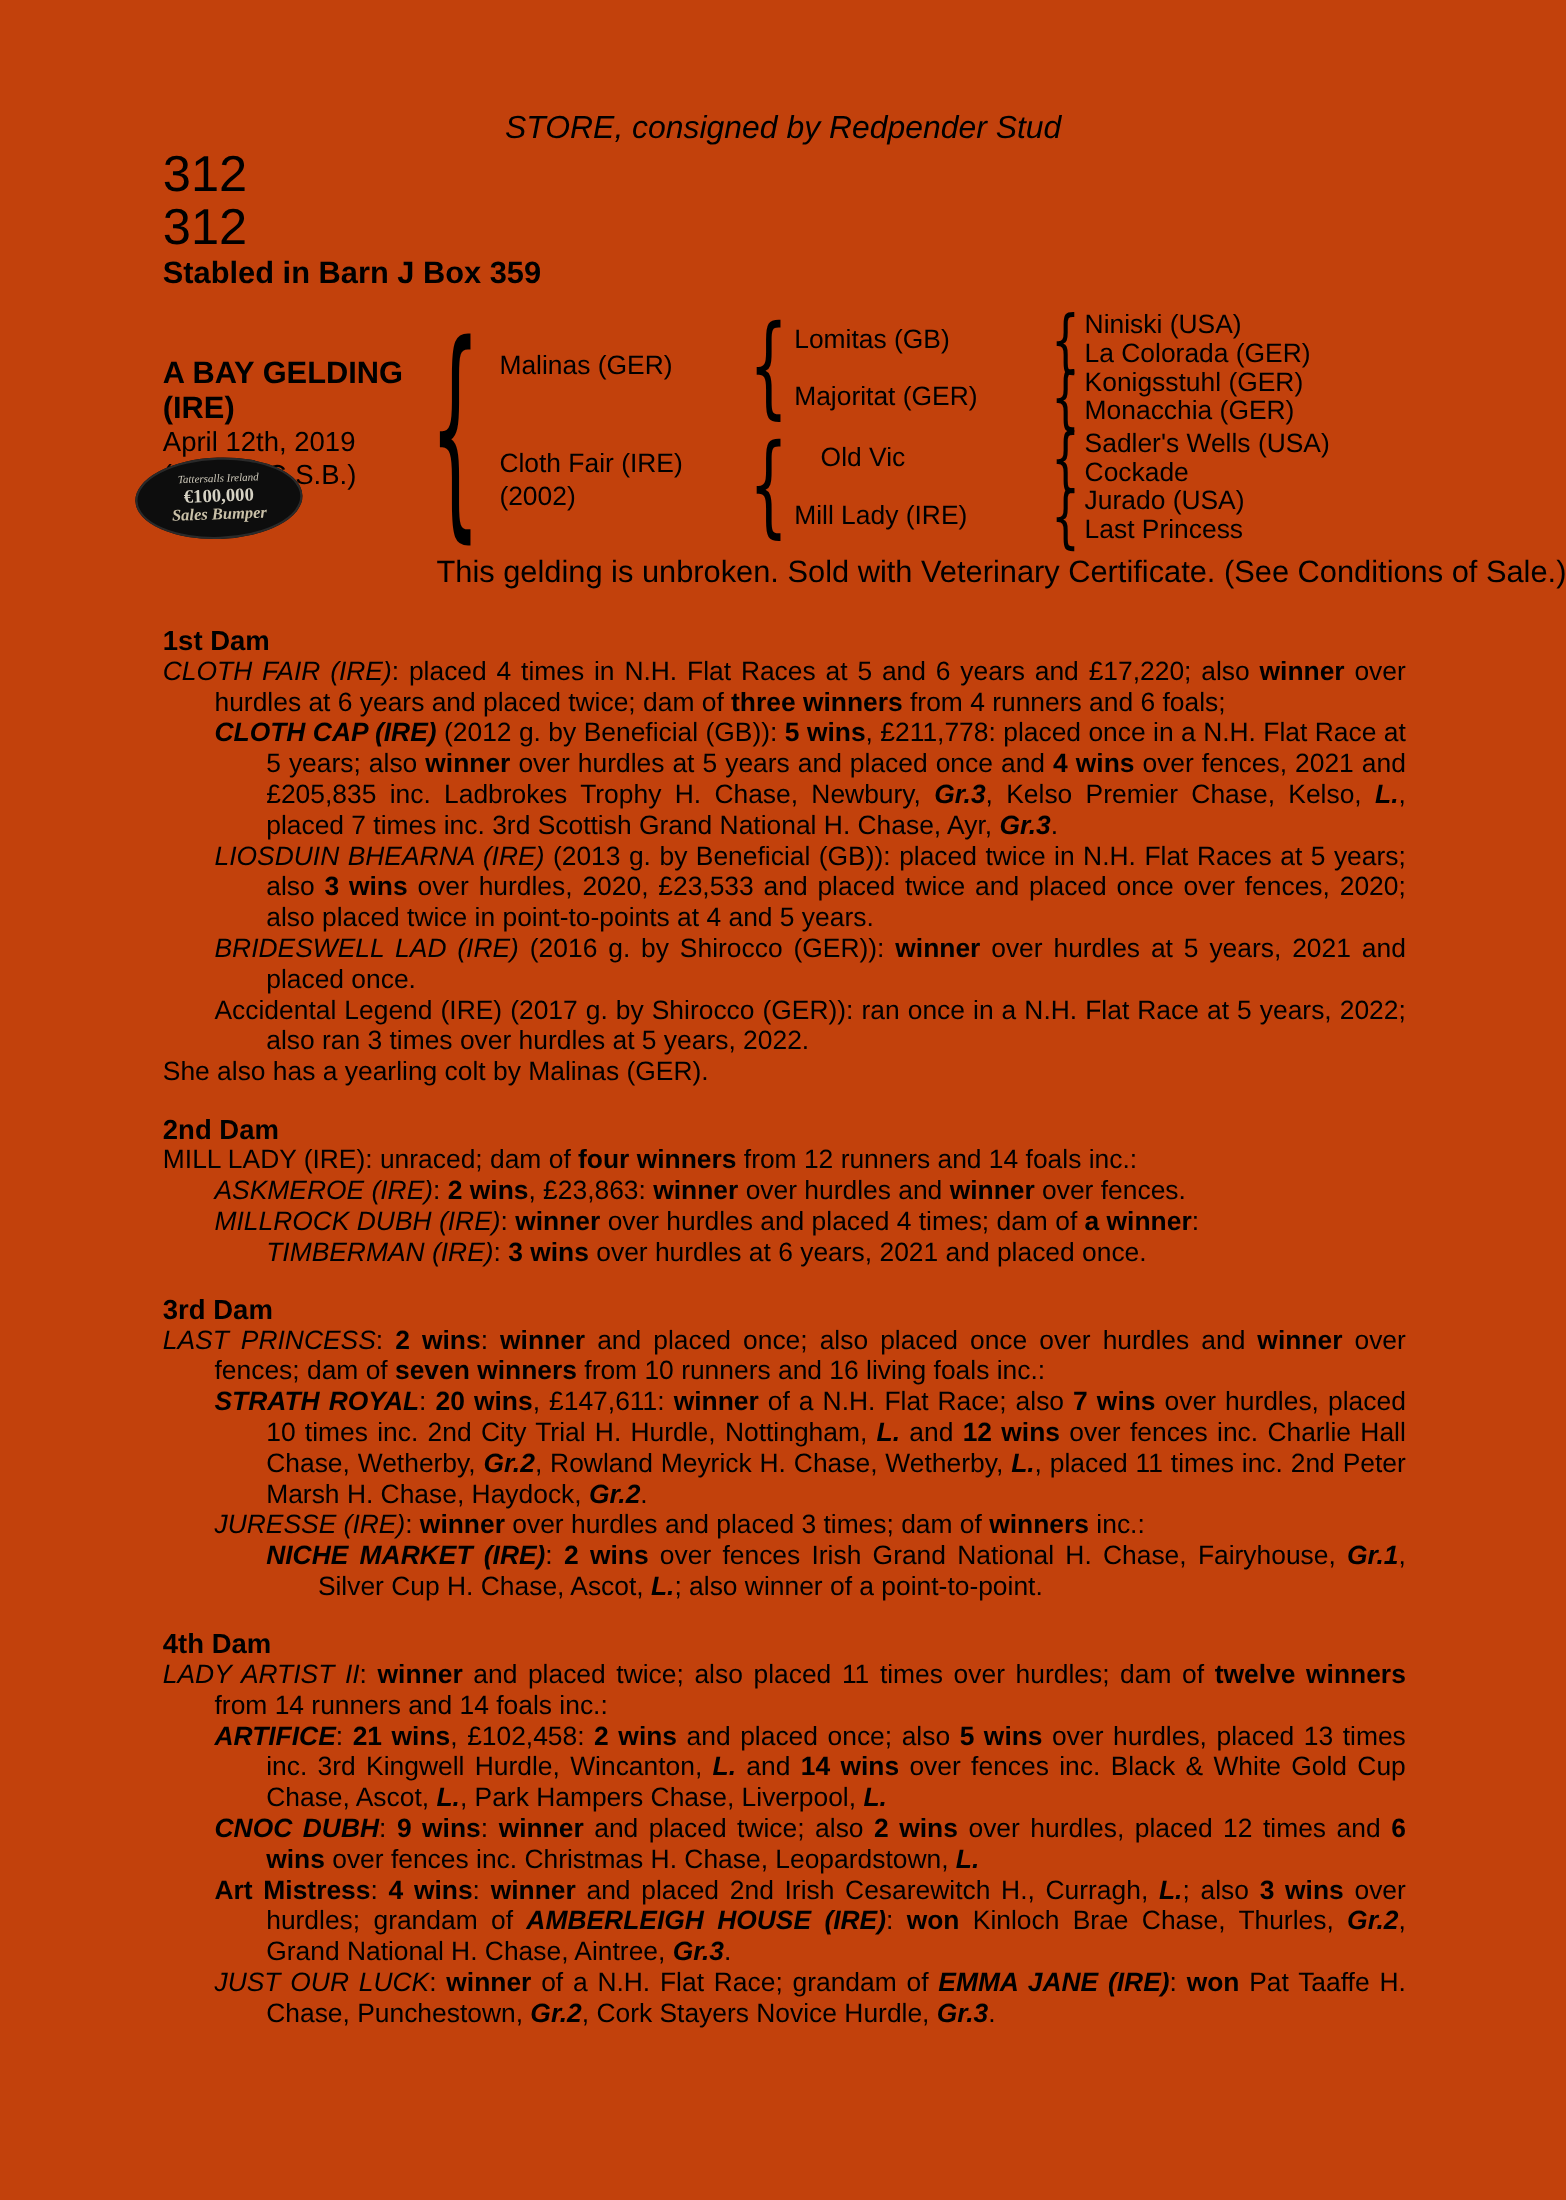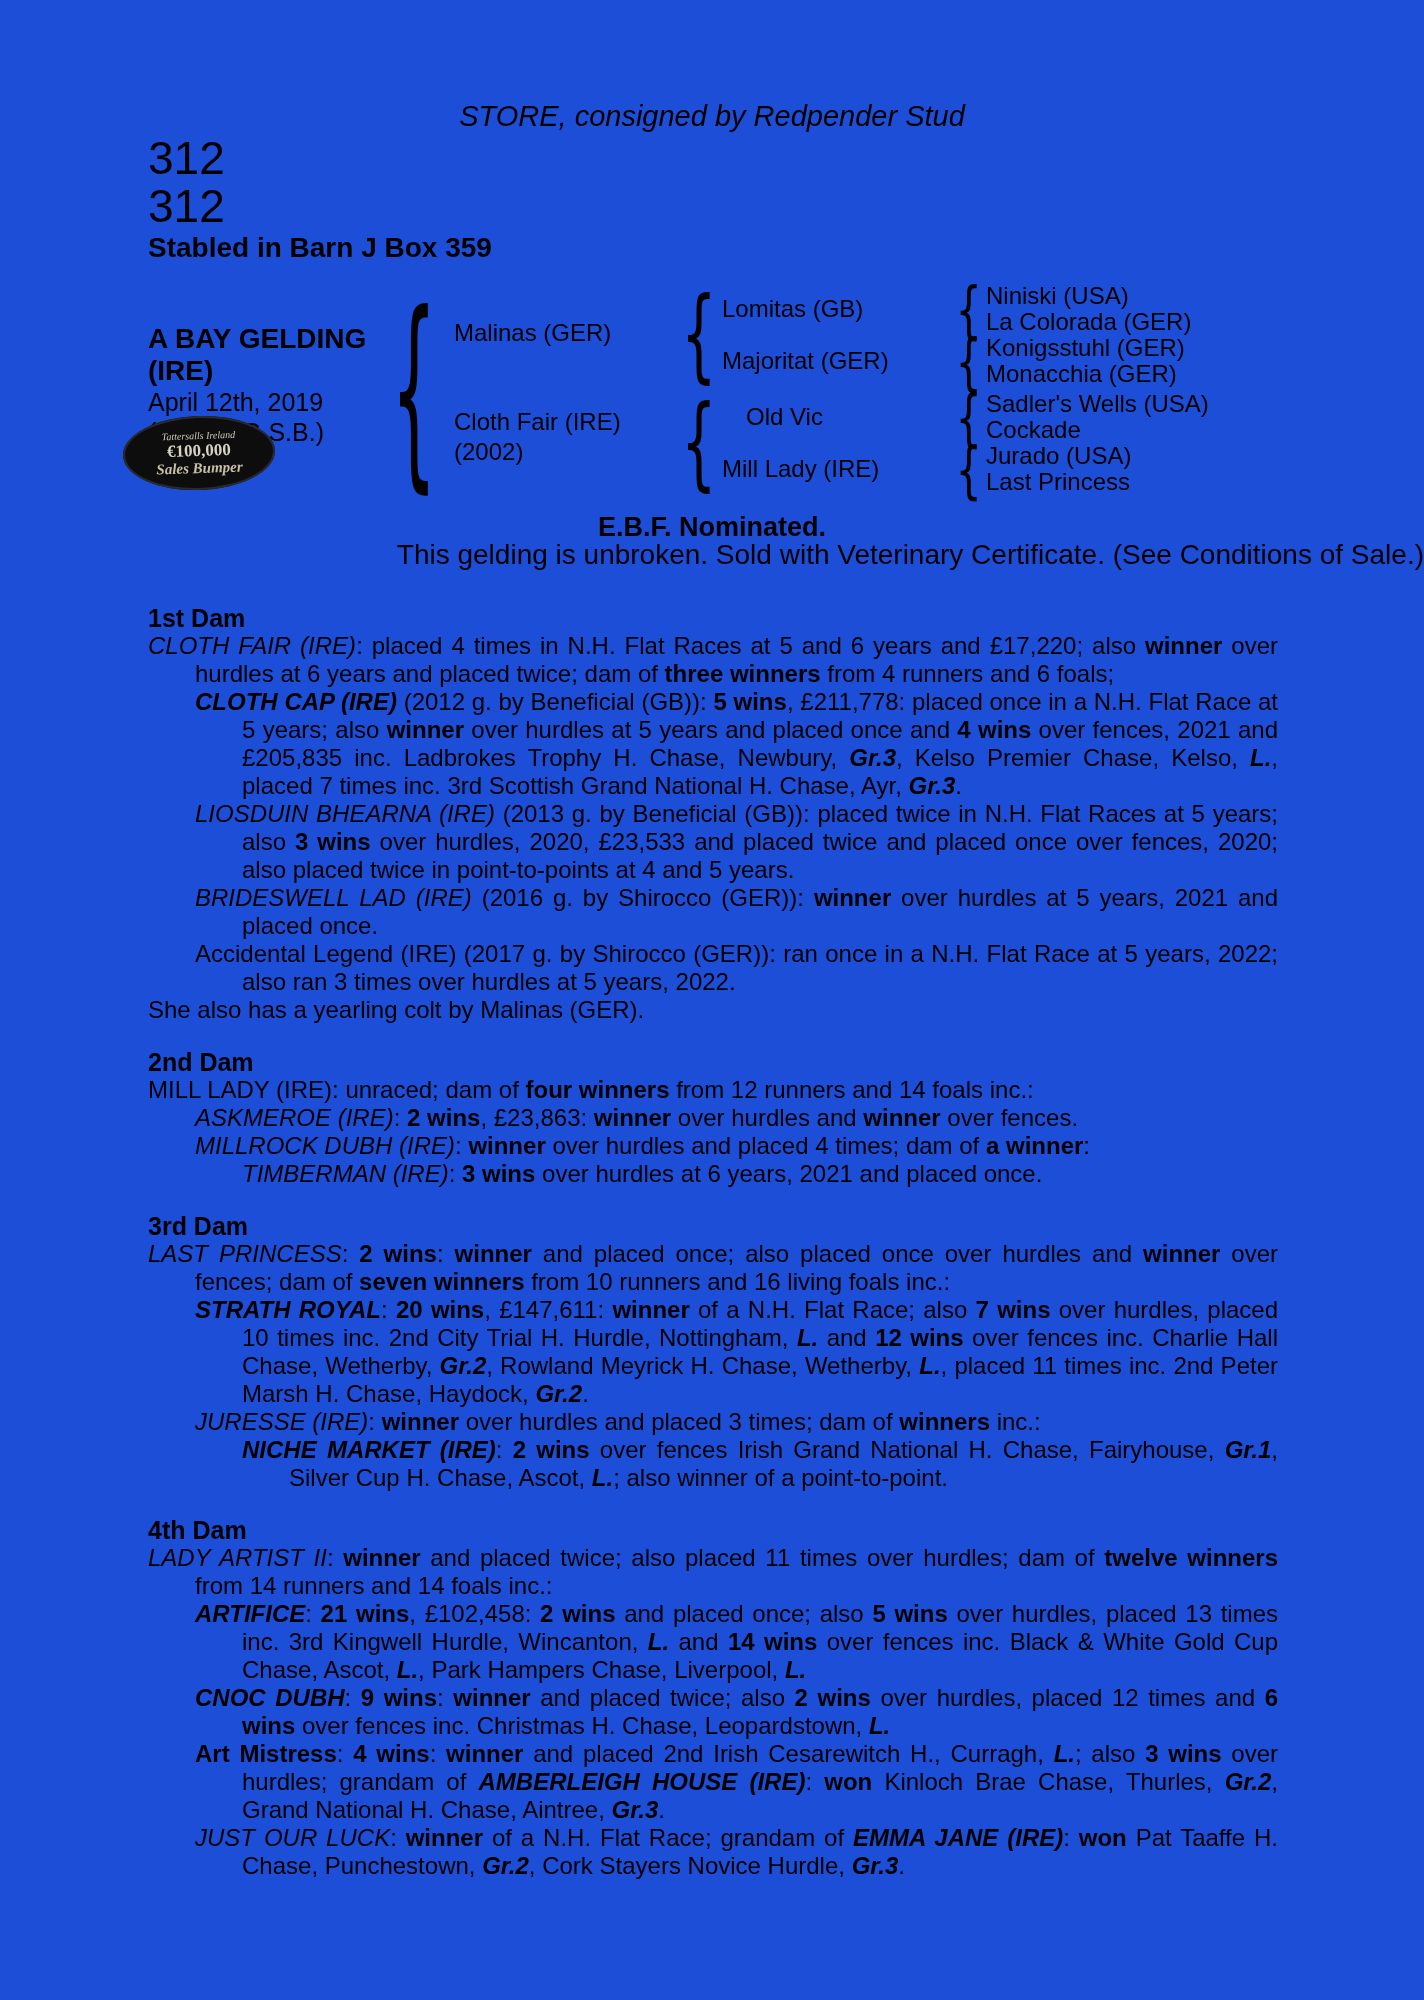--- a/index.html
+++ b/index.html
@@ -1,18 +1,18 @@
 <!DOCTYPE html>
 <html><head>
 <meta charset="utf-8">
 <style>
   html,body { margin:0; padding:0; background:#ffffff; }
   .page {
     position:relative; width:1424px; height:2000px; margin:0 auto;
-    background:#1d4ed8; color:#000; overflow:hidden;
+    background:#c2410c; color:#000; overflow:hidden;
     font-family:"Liberation Sans", sans-serif;
   }
   .consign-line {
     padding-top:101px; text-align:center;
     font-style:italic; font-size:29px; line-height:30px;
   }
   .lot-row {
     margin:3px 146px 0 148px; display:flex; justify-content:center;
     font-weight:normal; font-size:46px; line-height:48px;flex-direction:column;
   }
@@ -106,21 +106,20 @@
     <div class="ped-abs" style="left:838px; top:172px;">Jurado (USA)</div>
     <div class="ped-abs" style="left:838px; top:198px;">Last Princess</div>
   </div>
 
   <div class="badge">
     <div class="b1">Tattersalls Ireland</div>
     <div class="b2">€100,000</div>
     <div class="b3">Sales Bumper</div>
   </div>
 
-  <div class="ebf-line">E.B.F. Nominated.</div>
   <div class="cond-line">This gelding is unbroken. Sold with Veterinary Certificate. (See Conditions of Sale.)</div>
 
   <div class="sections">
       <div class="sec">
         <div class="sec-h">1st Dam</div>
         <p class="para lvl0"><span class="rs-i">CLOTH FAIR (IRE)</span><span>: placed 4 times in N.H. Flat Races at 5 and 6 years and £17,220; also </span><span class="rs-b">winner</span><span> over hurdles at 6 years and placed twice; dam of </span><span class="rs-b">three winners</span><span> from 4 runners and 6 foals;</span></p>
         <p class="para lvl1"><span class="rs-bi">CLOTH CAP (IRE)</span><span> (2012 g. by Beneficial (GB)): </span><span class="rs-b">5 wins</span><span>, £211,778: placed once in a N.H. Flat Race at 5 years; also </span><span class="rs-b">winner</span><span> over hurdles at 5 years and placed once and </span><span class="rs-b">4 wins</span><span> over fences, 2021 and £205,835 inc. Ladbrokes Trophy H. Chase, Newbury, </span><span class="rs-bi">Gr.3</span><span>, Kelso Premier Chase, Kelso, </span><span class="rs-bi">L.</span><span>, placed 7 times inc. 3rd Scottish Grand National H. Chase, Ayr, </span><span class="rs-bi">Gr.3</span><span>.</span></p>
         <p class="para lvl1"><span class="rs-i">LIOSDUIN BHEARNA (IRE)</span><span> (2013 g. by Beneficial (GB)): placed twice in N.H. Flat Races at 5 years; also </span><span class="rs-b">3 wins</span><span> over hurdles, 2020, £23,533 and placed twice and placed once over fences, 2020; also placed twice in point-to-points at 4 and 5 years.</span></p>
         <p class="para lvl1"><span class="rs-i">BRIDESWELL LAD (IRE)</span><span> (2016 g. by Shirocco (GER)): </span><span class="rs-b">winner</span><span> over hurdles at 5 years, 2021 and placed once.</span></p>
         <p class="para lvl1"><span>Accidental Legend (IRE) (2017 g. by Shirocco (GER)): ran once in a N.H. Flat Race at 5 years, 2022; also ran 3 times over hurdles at 5 years, 2022.</span></p>

